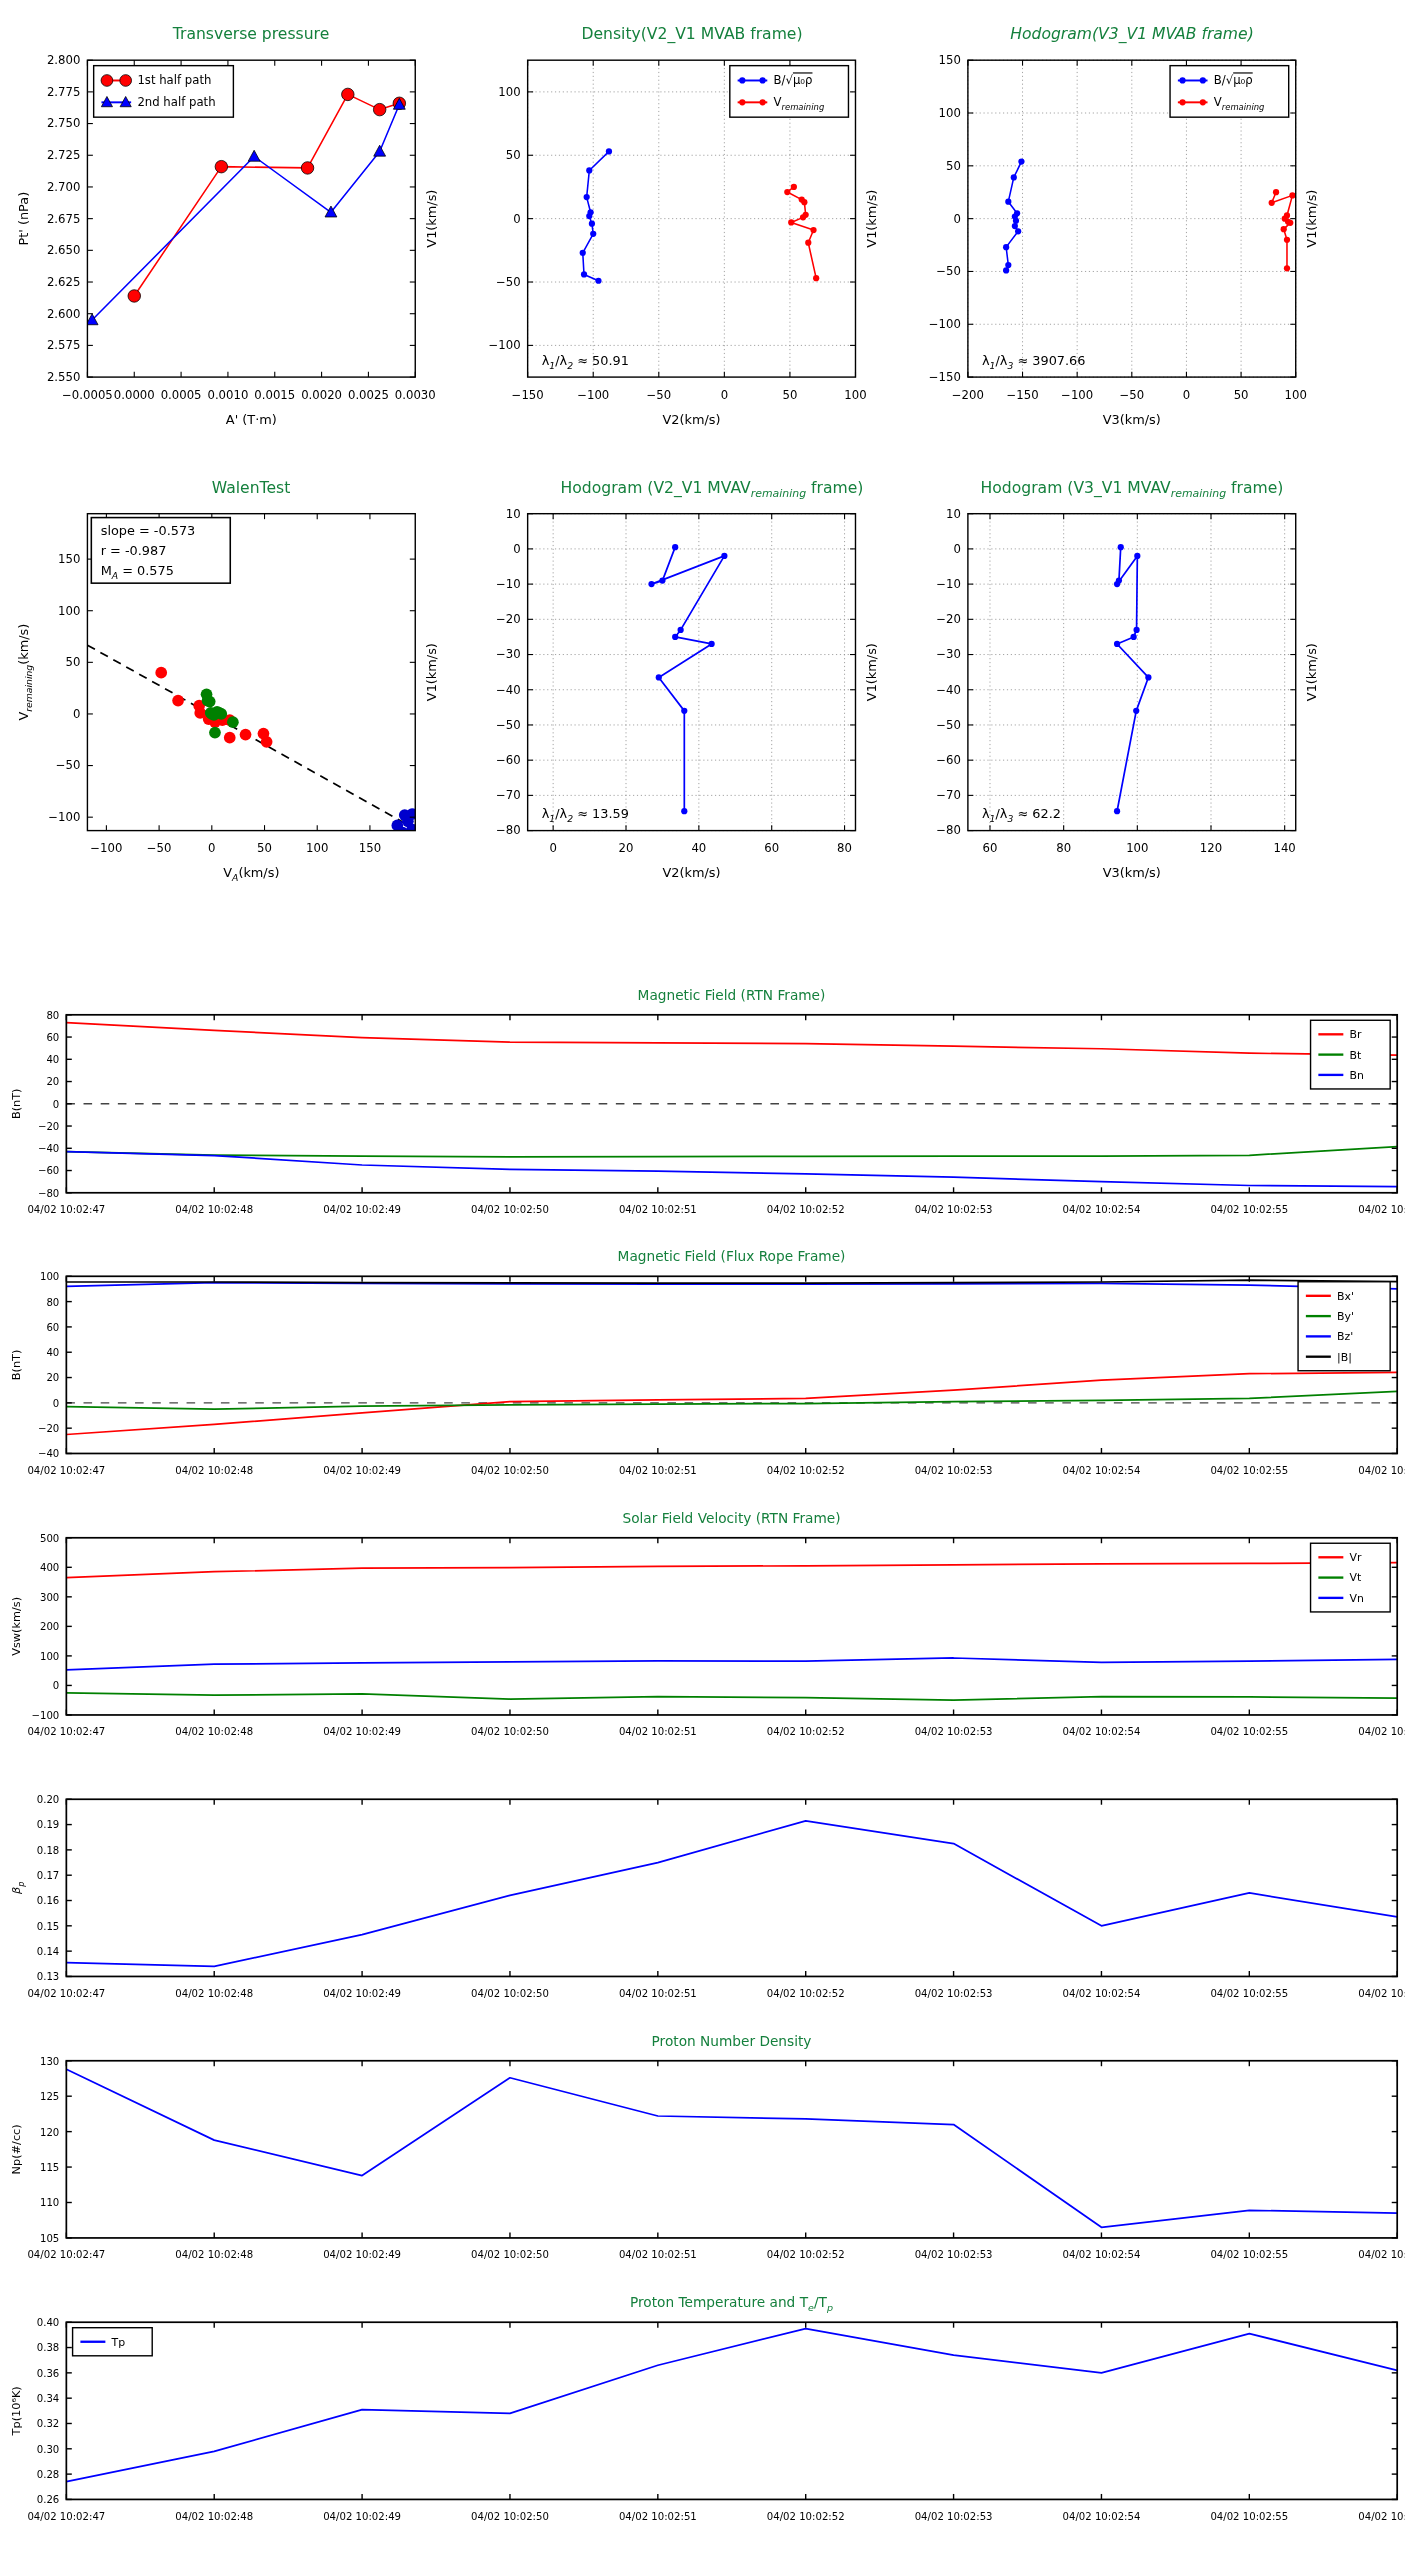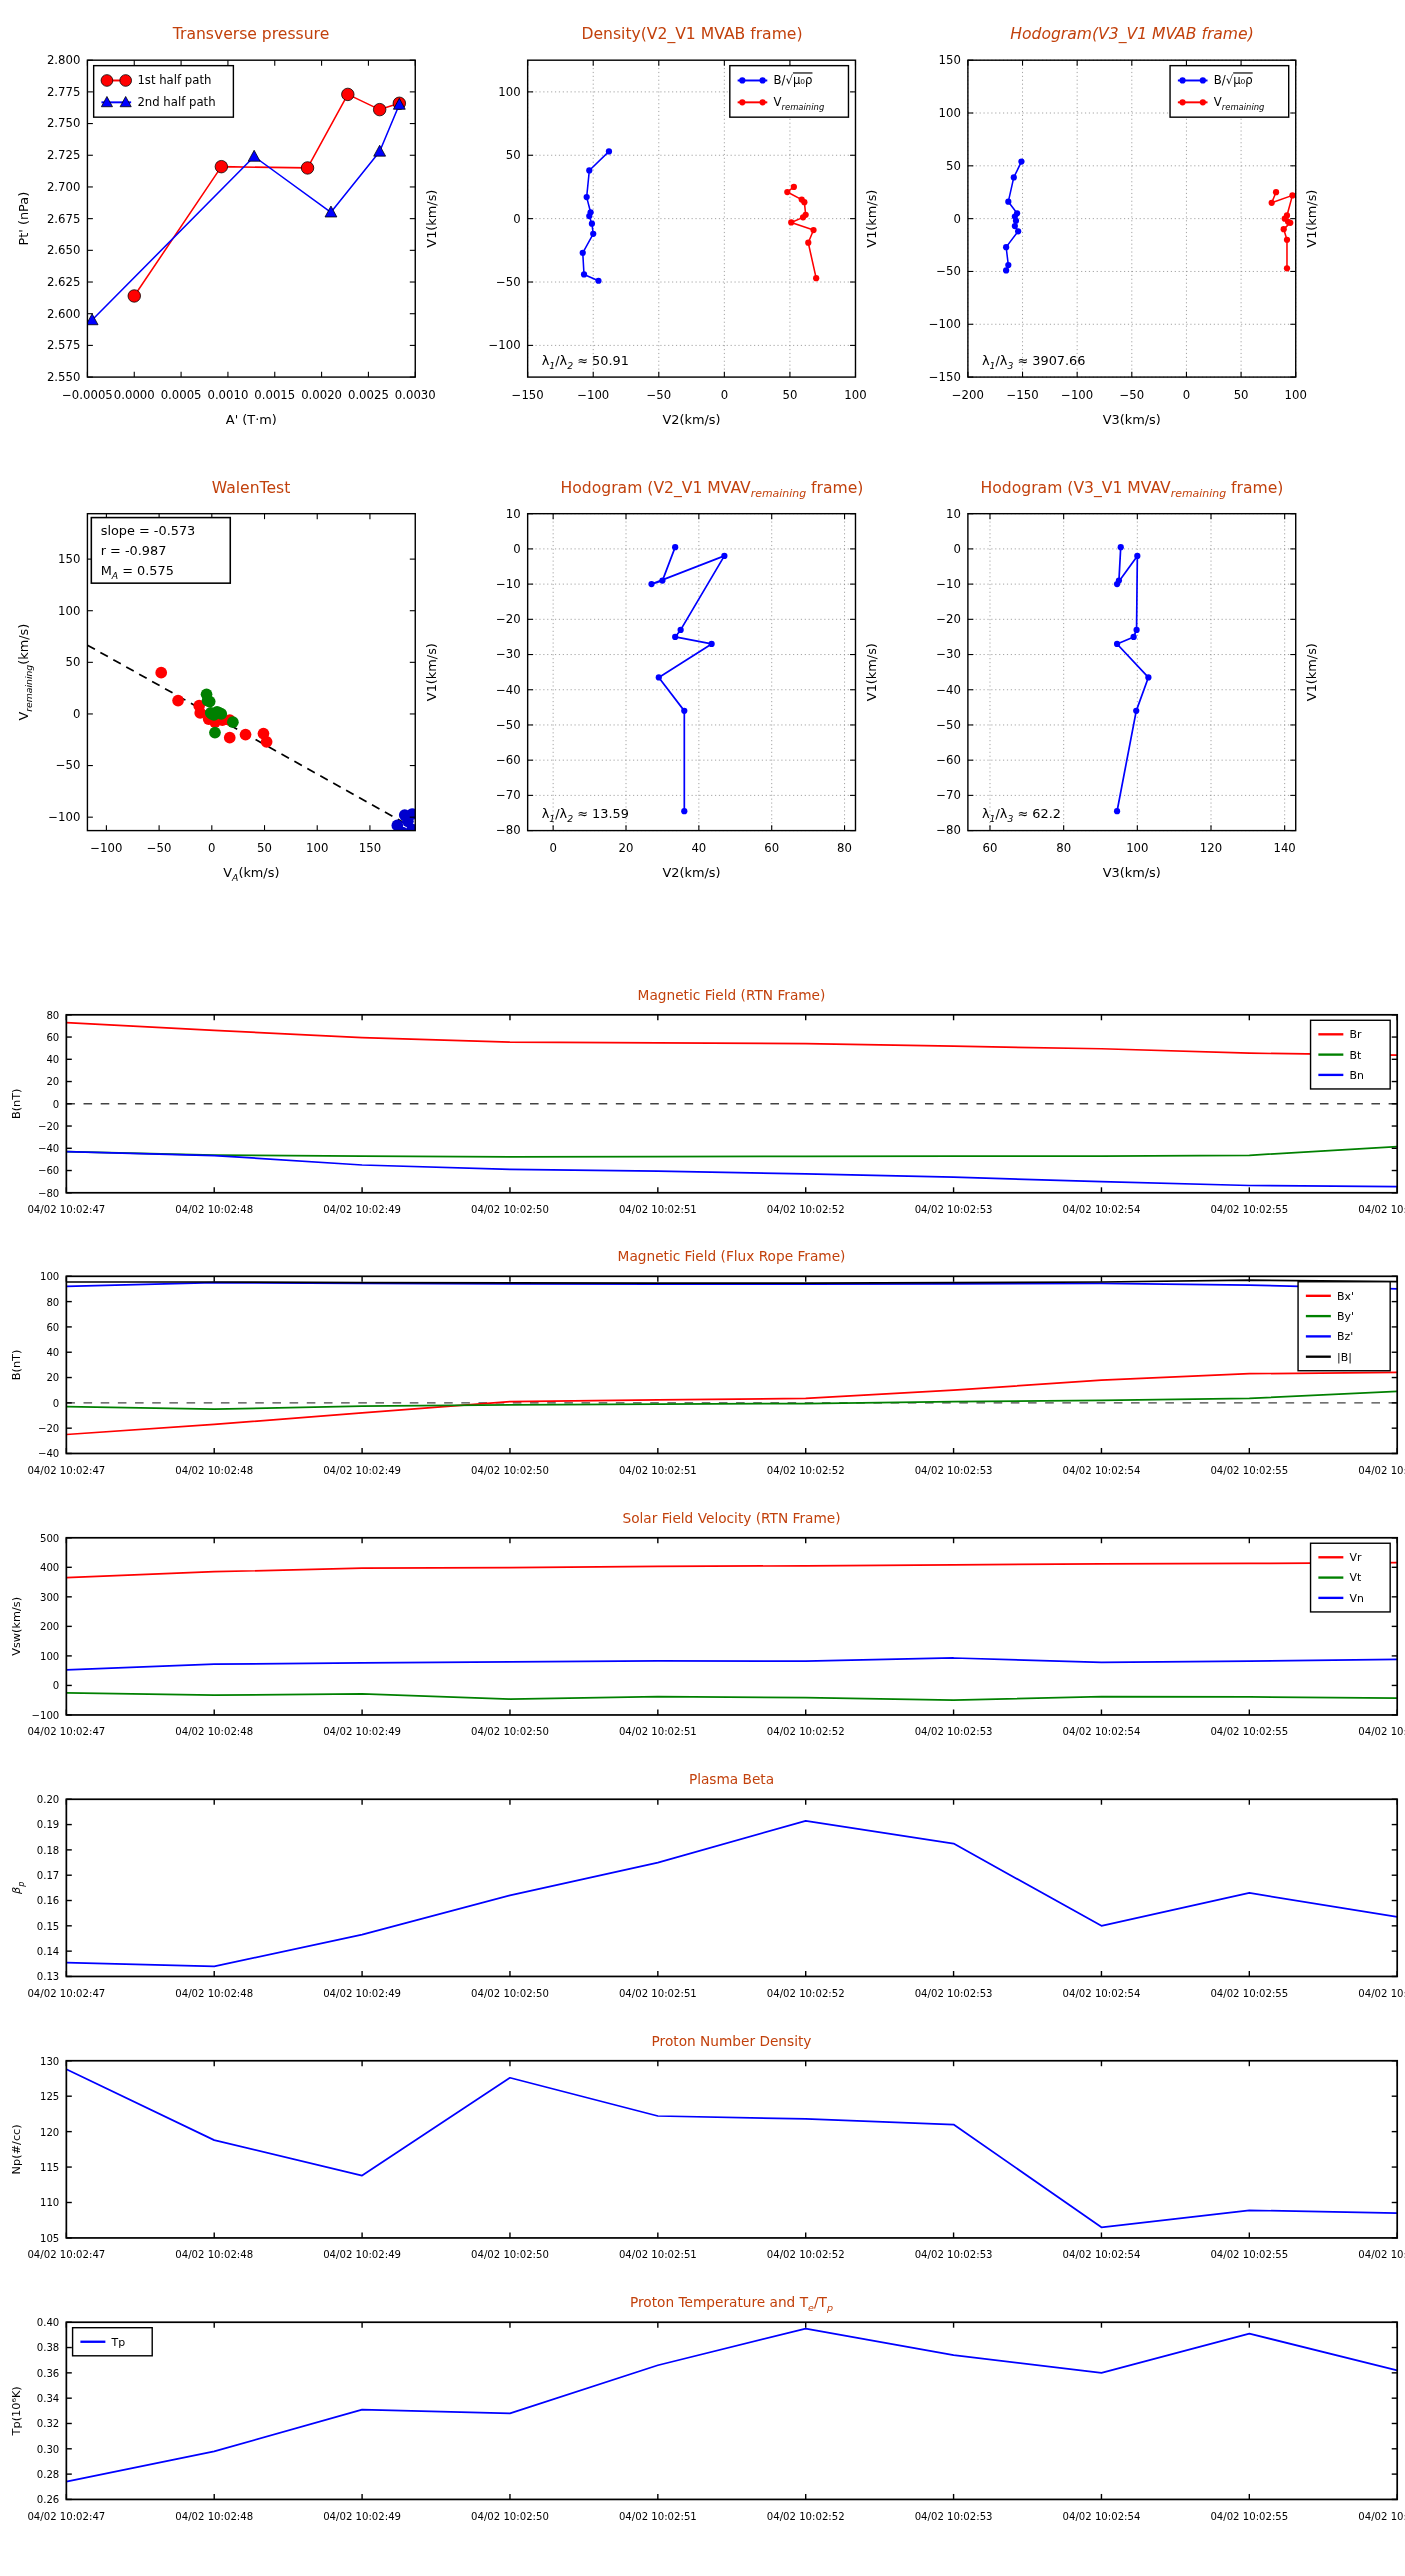--- a/index.html
+++ b/index.html
@@ -1,19 +1,19 @@
 <!DOCTYPE html>
 <html style="font-size:12.5px"><head>
 <meta charset="utf-8">
 <style>
   html,body{margin:0;padding:0;background:#fff;}
   .page{position:relative;width:1405px;height:2576px;background:#ffffff;
         font-family:"DejaVu Sans",sans-serif;color:#000;overflow:hidden;}
   .page svg{position:absolute;left:0;top:0;}
-  .chart-title{position:absolute;text-align:center;color:#c2410c;white-space:nowrap;}
+  .chart-title{position:absolute;text-align:center;color:#15803d;white-space:nowrap;}
   .t-big{font-size:15.6px;}
   .t-panel{font-size:13.7px;}
   .chart-title sub{font-size:70%;font-style:italic;}
 </style>
 </head>
 <body>
 
 <div class="page">
   <svg id="fig" width="1405" height="2576" viewBox="0 0 1800 3300">
       <g>
@@ -953,17 +953,16 @@
 
   <div class="chart-title t-big" style="left:87px;top:25px;width:328px;">Transverse pressure</div>
   <div class="chart-title t-big" style="left:528px;top:25px;width:328px;">Density(V2_V1 MVAB frame)</div>
   <div class="chart-title t-big" style="left:968px;top:25px;width:328px;font-style:italic;">Hodogram(V3_V1 MVAB frame)</div>
   <div class="chart-title t-big" style="left:87px;top:479px;width:328px;">WalenTest</div>
   <div class="chart-title t-big" style="left:548px;top:479px;width:328px;">Hodogram (V2_V1 MVAV<sub>remaining</sub> frame)</div>
   <div class="chart-title t-big" style="left:968px;top:479px;width:328px;">Hodogram (V3_V1 MVAV<sub>remaining</sub> frame)</div>
   <div class="chart-title t-panel" style="left:66px;top:987px;width:1331px;">Magnetic Field (RTN Frame)</div>
   <div class="chart-title t-panel" style="left:66px;top:1248px;width:1331px;">Magnetic Field (Flux Rope Frame)</div>
   <div class="chart-title t-panel" style="left:66px;top:1510px;width:1331px;">Solar Field Velocity (RTN Frame)</div>
-  <div class="chart-title t-panel" style="left:66px;top:1771px;width:1331px;">Plasma Beta</div>
   <div class="chart-title t-panel" style="left:66px;top:2033px;width:1331px;">Proton Number Density</div>
   <div class="chart-title t-panel" style="left:66px;top:2294px;width:1331px;">Proton Temperature and T<sub>e</sub>/T<sub>p</sub></div>
 </div>
 
 
 </body></html>

